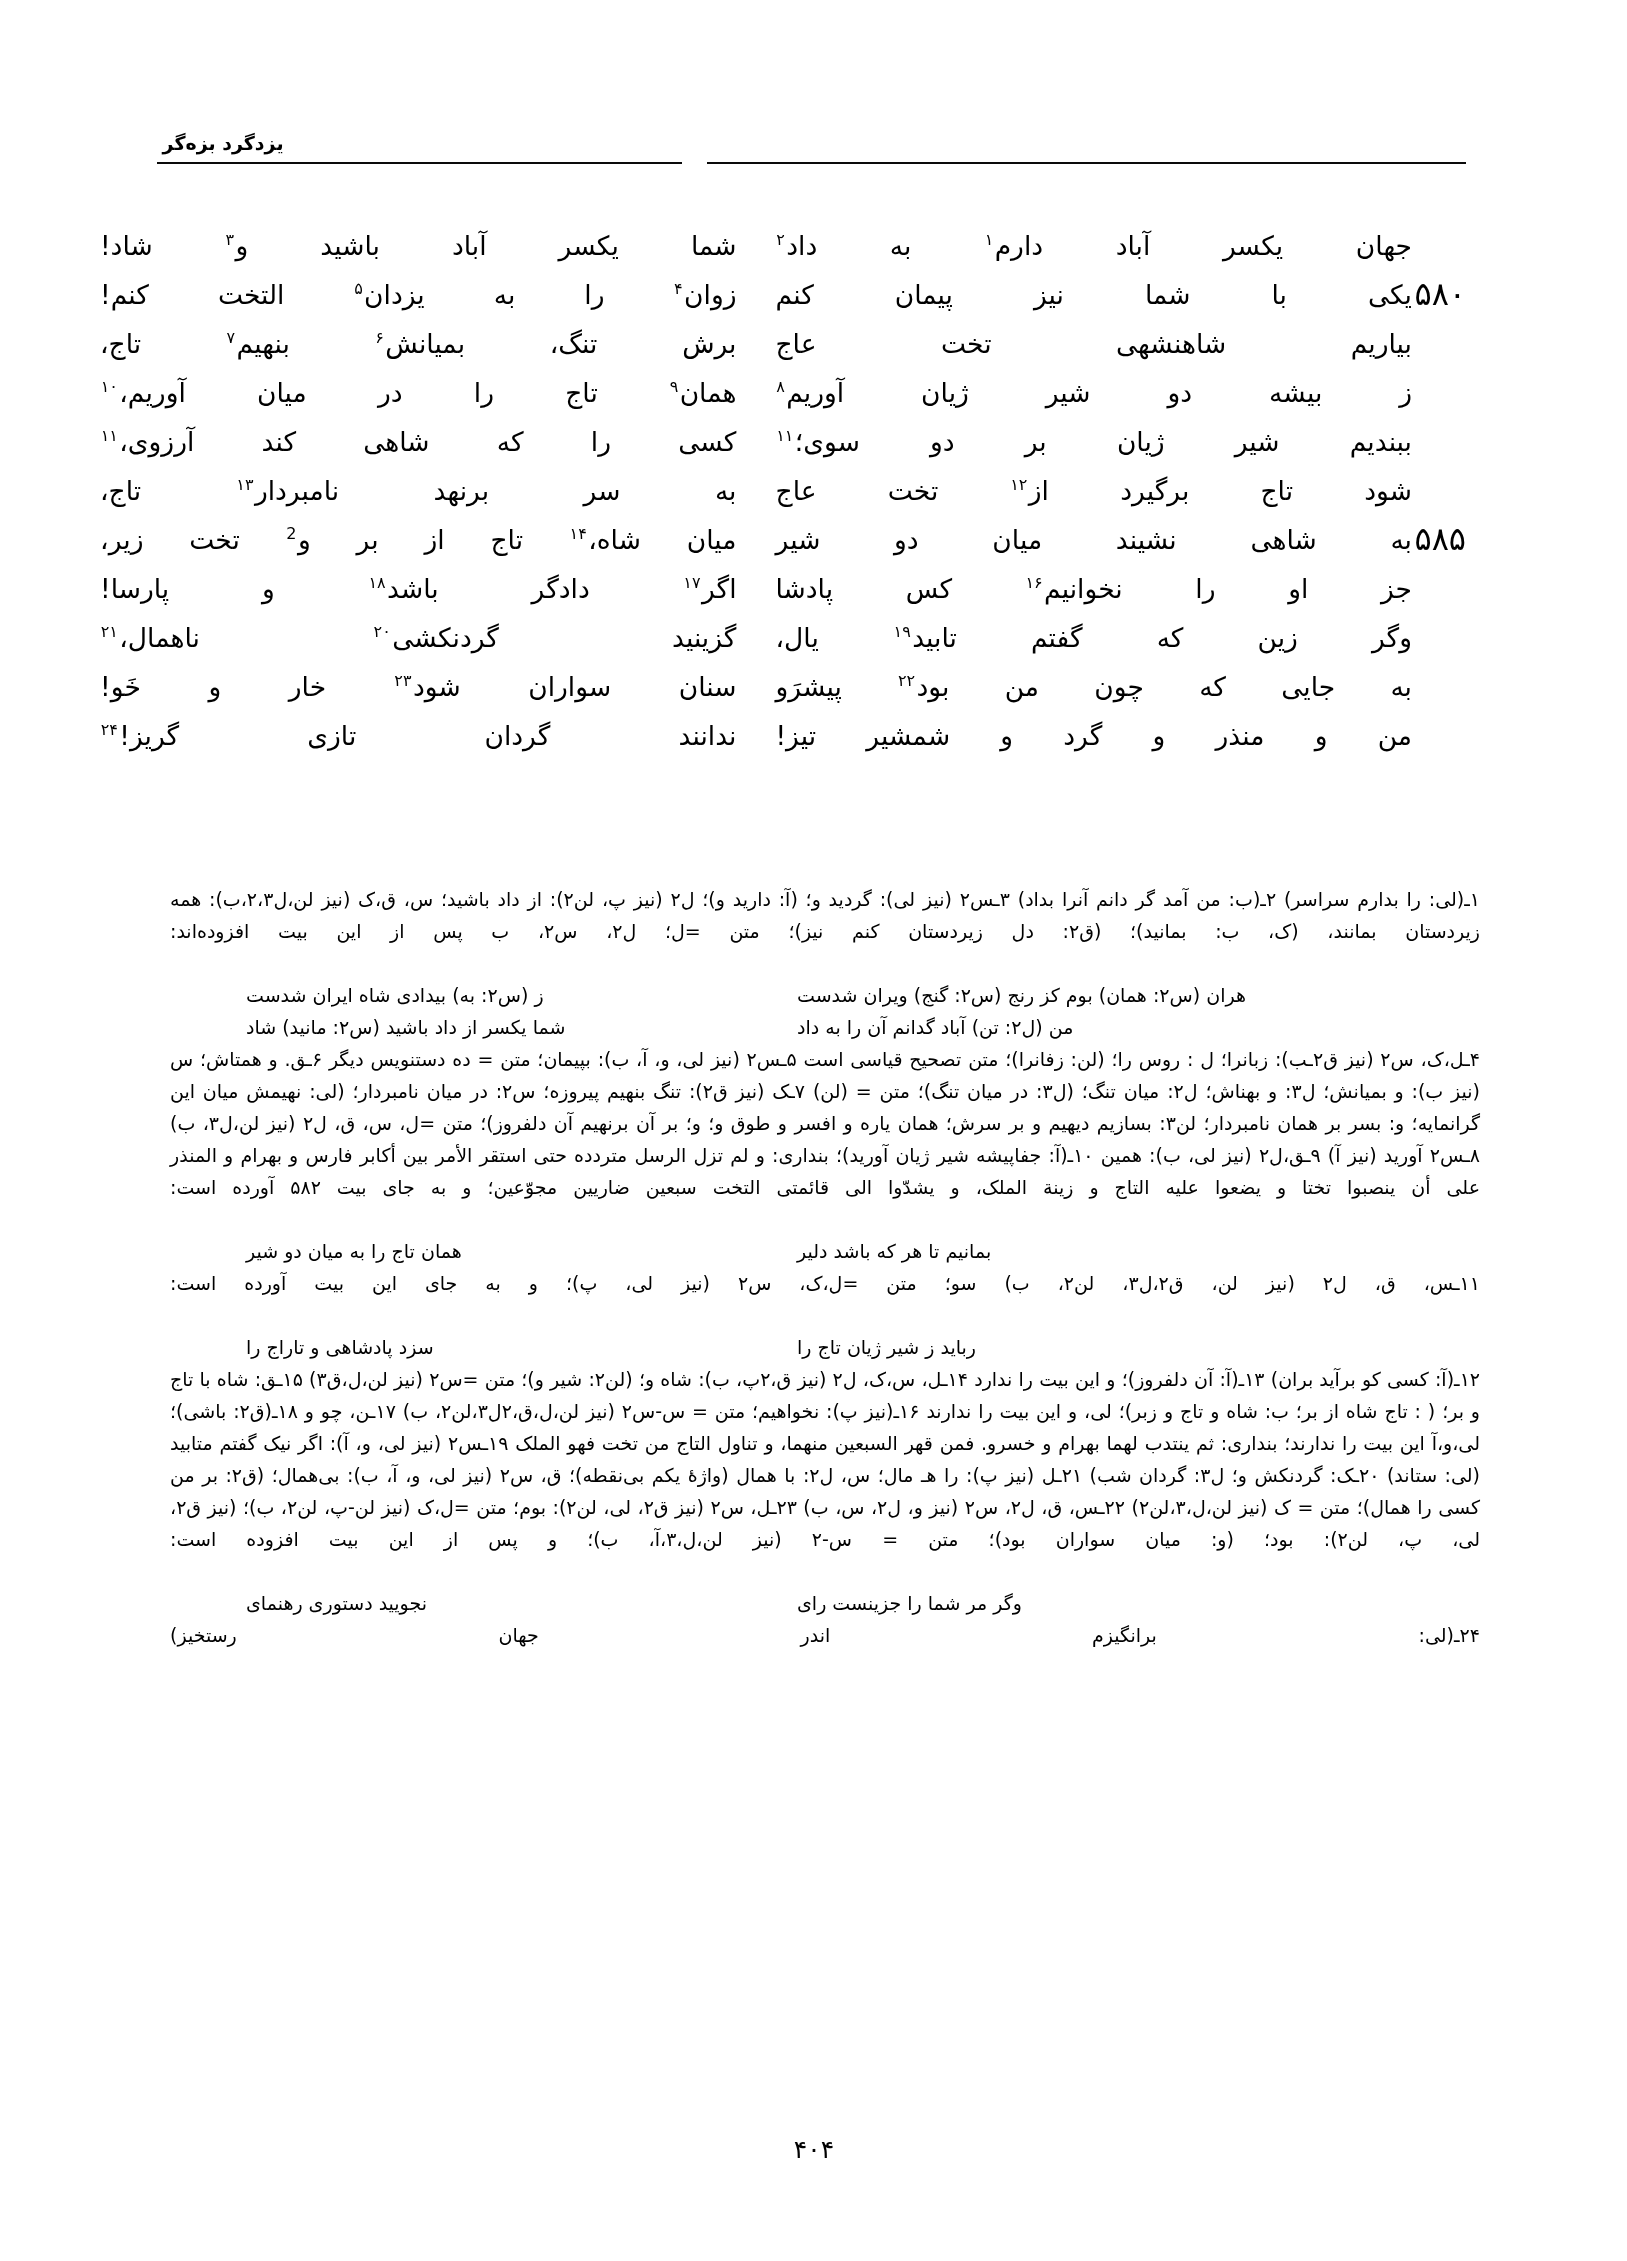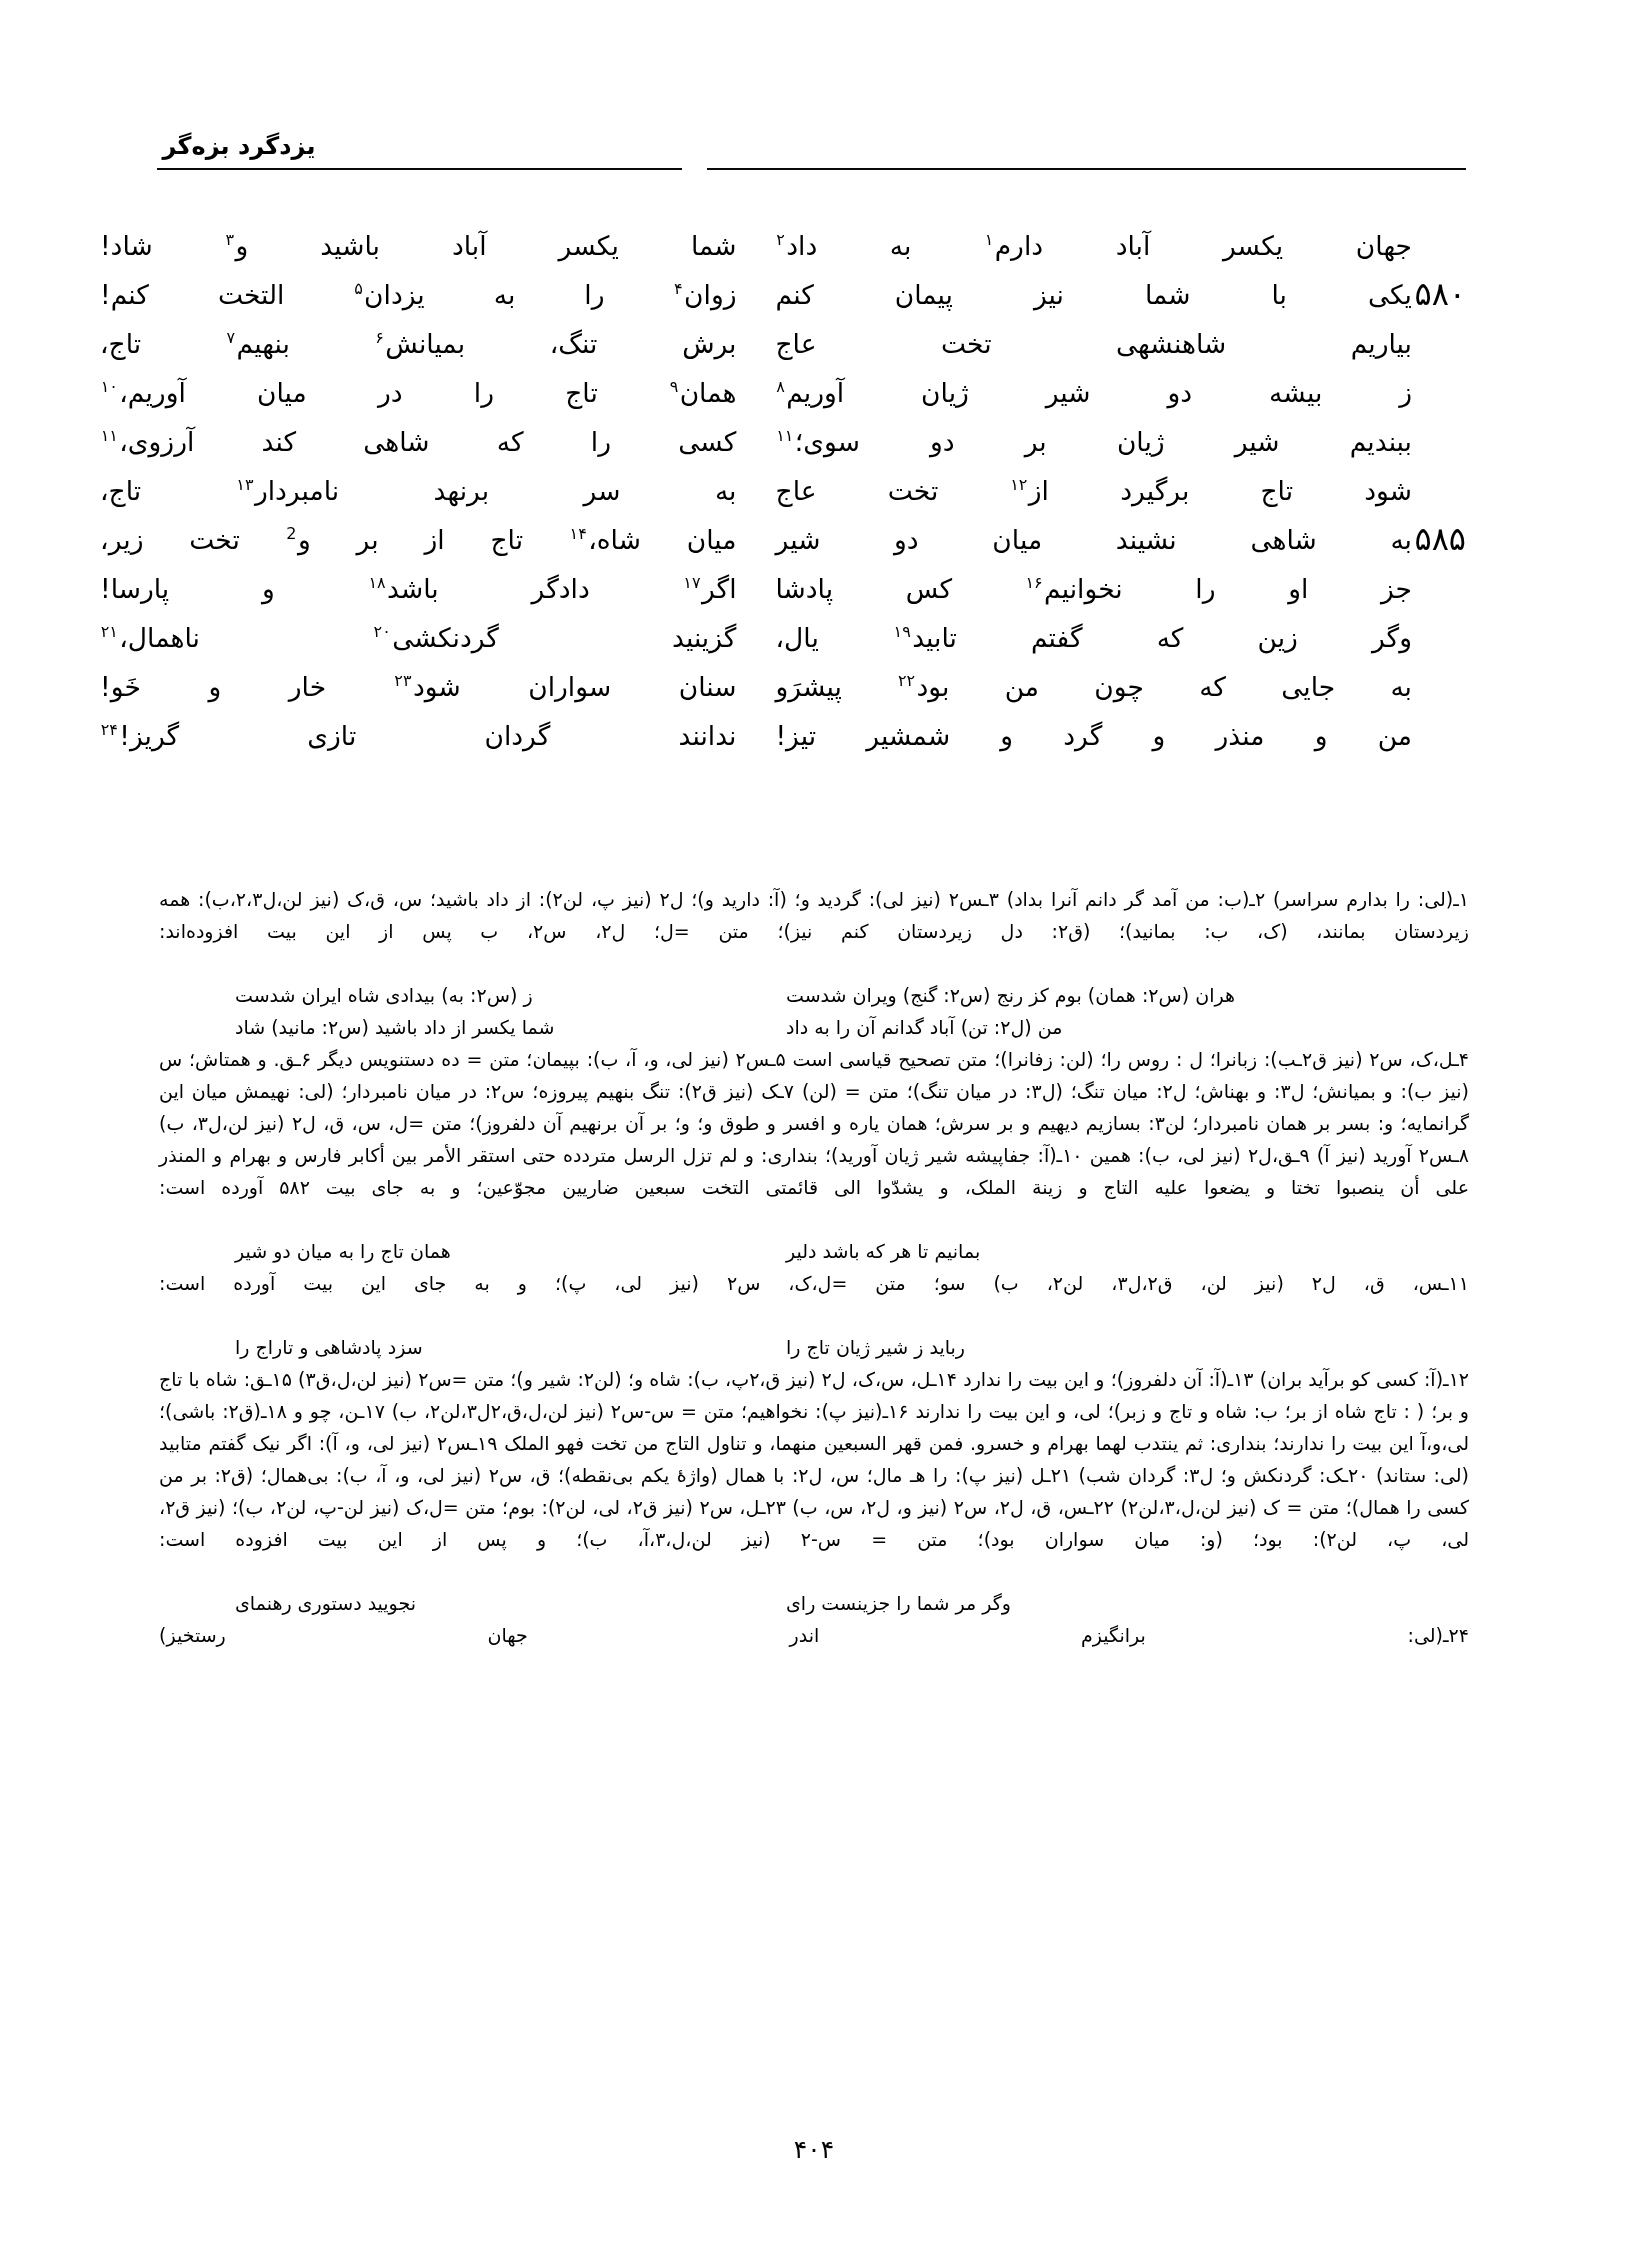--- a/index.html
+++ b/index.html
@@ -28,21 +28,21 @@
 
   
   .runhead-zone {
     position: absolute;
     top: 132px;
     right: 162px;
     width: 1309px;
   }
   .runhead-title {
     text-align: left;
-    font-size: 24px;
+    font-size: 19px;
     font-weight: bold;
     letter-spacing: 0.7px;
     line-height: 1.2;
     padding-left: 5.6px;
     padding-bottom: 7px;
     white-space: nowrap;
   }
   .runhead-rule {
     height: 0;
     border-top: 2.1px solid #0a0a0a;
@@ -106,21 +106,21 @@
     vertical-align: super;
     line-height: 0;
     margin-right: 1.4px;
     margin-left: 0.7px;
   }
 
   
   .apparatus {
     position: absolute;
     top: 883px;
-    right: 159px;
+    right: 148px;
     width: 1310px;
     font-size: 19px;
     line-height: 32px;
     text-align: justify;
   }
   .app-para {
     margin: 0;
     text-align: justify;
     text-justify: inter-word;
   }

